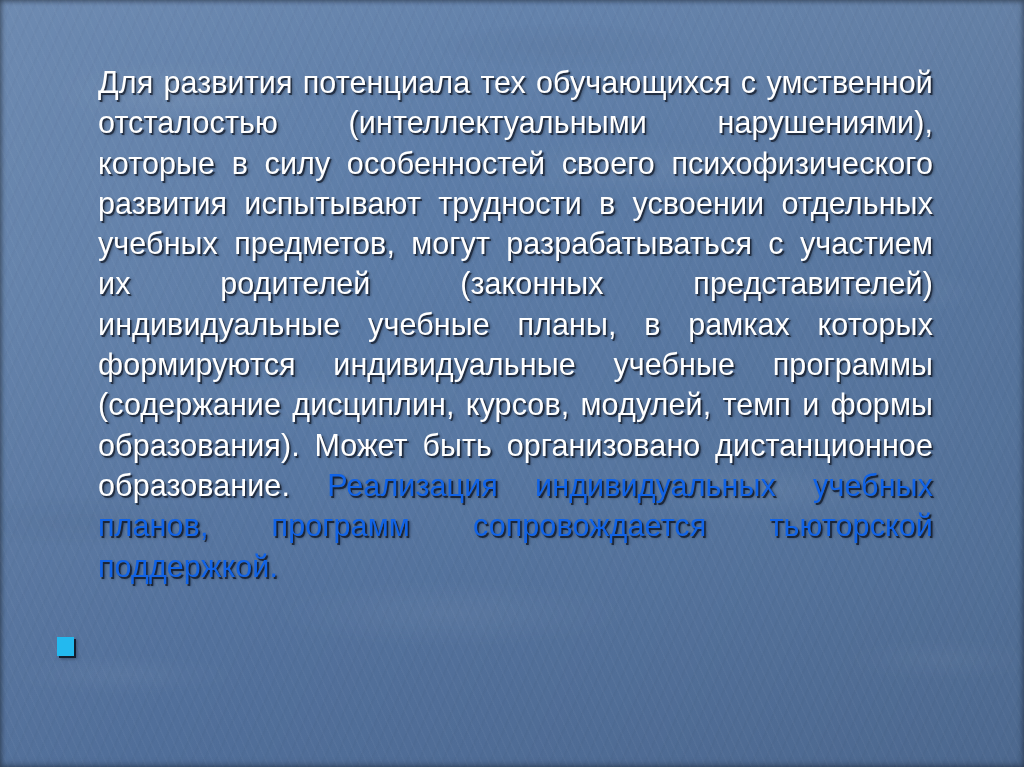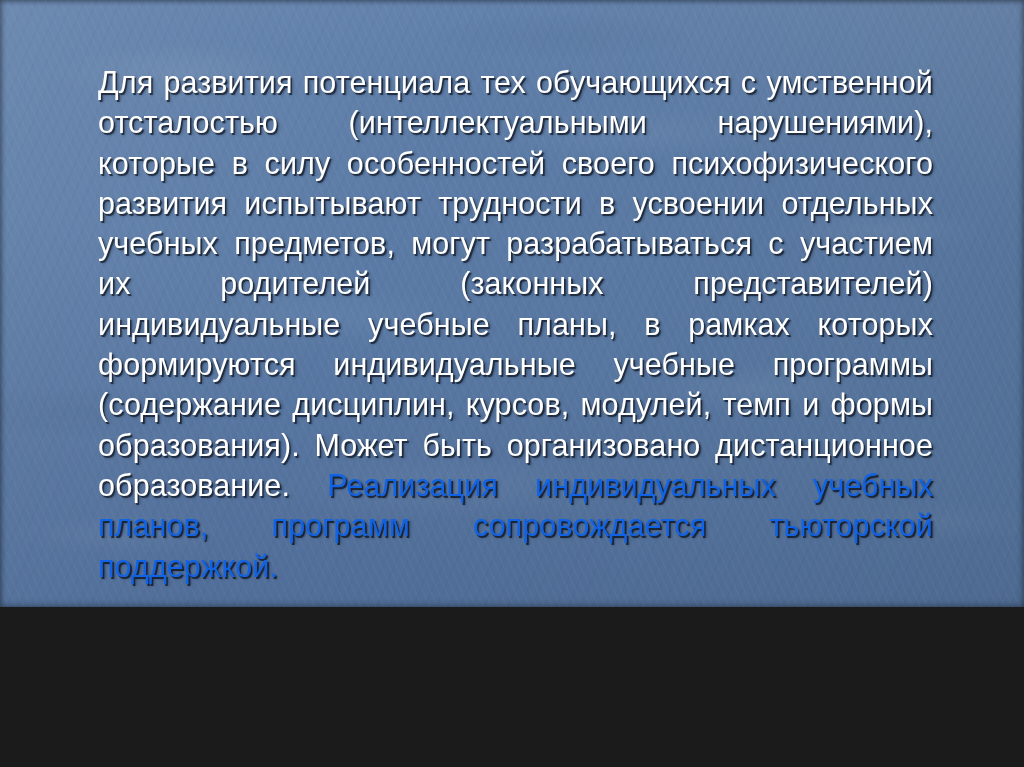--- a/index.html
+++ b/index.html
@@ -5,21 +5,21 @@
 <style>
   html, body {
     margin: 0;
     padding: 0;
     background: #1b1b1b;
   }
 
   .slide {
     position: relative;
     width: 1024px;
-    height: 607px;
+    height: 767px;
     overflow: hidden;
     box-sizing: border-box;
     background-color: #5a7ba6;
     font-family: "Liberation Sans", "DejaVu Sans", sans-serif;
   }
 
   
   .bg-base {
     position: absolute;
     inset: 0;

